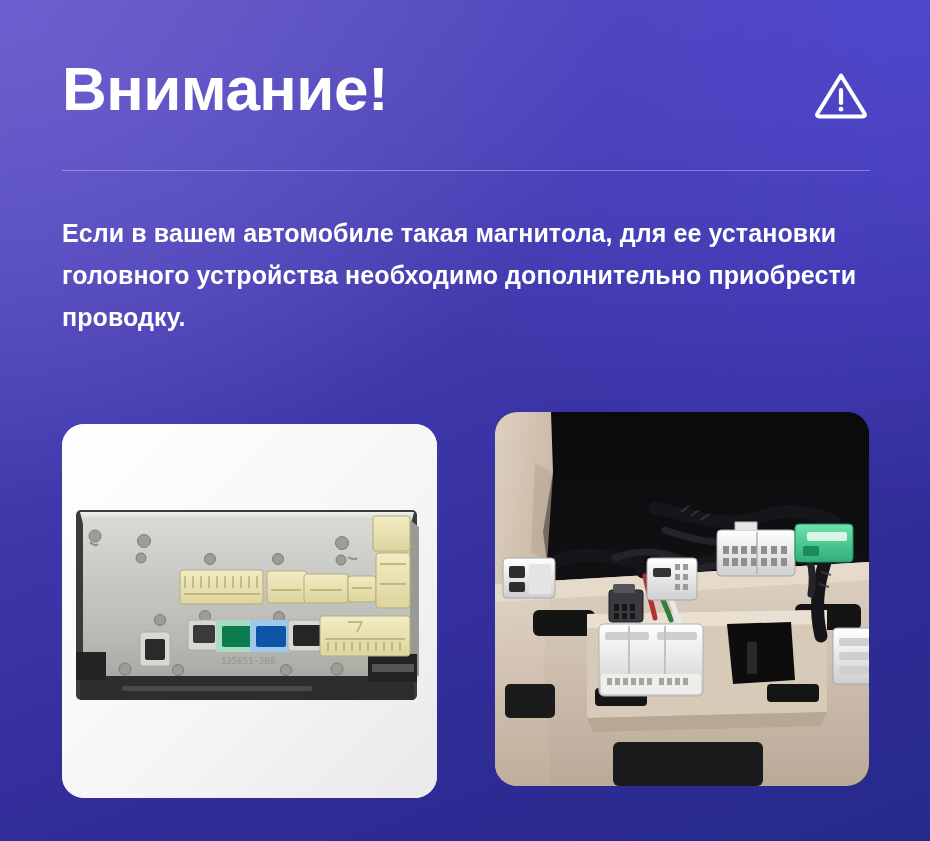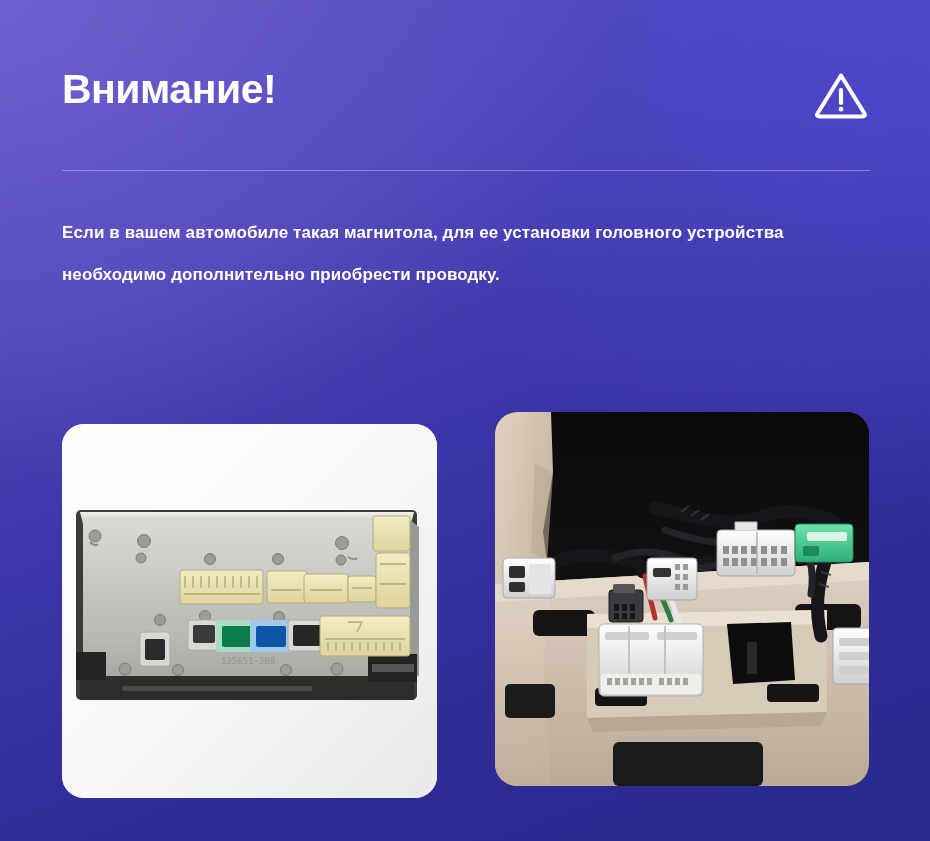--- a/index.html
+++ b/index.html
@@ -32,21 +32,21 @@
     left: 62px;
     top: 52px;
     right: 60px;
     height: 78px;
   }
   #title {
     position: absolute;
     left: 0;
     top: 0;
     margin: 0;
-    font-size: 41px;
+    font-size: 62px;
     line-height: 74px;
     font-weight: 700;
     letter-spacing: -0.5px;
     color: #ffffff;
     white-space: nowrap;
   }
   #warning-icon {
     position: absolute;
     right: 2px;
     top: 16px;
@@ -65,21 +65,21 @@
     background: rgba(255,255,255,0.32);
   }
 
   
   #body-text {
     position: absolute;
     left: 62px;
     top: 212px;
     width: 812px;
     margin: 0;
-    font-size: 17px;
+    font-size: 25px;
     line-height: 42px;
     font-weight: 700;
     color: #ffffff;
     letter-spacing: 0.1px;
   }
 
   
   .photo {
     position: absolute;
     border-radius: 22px;

